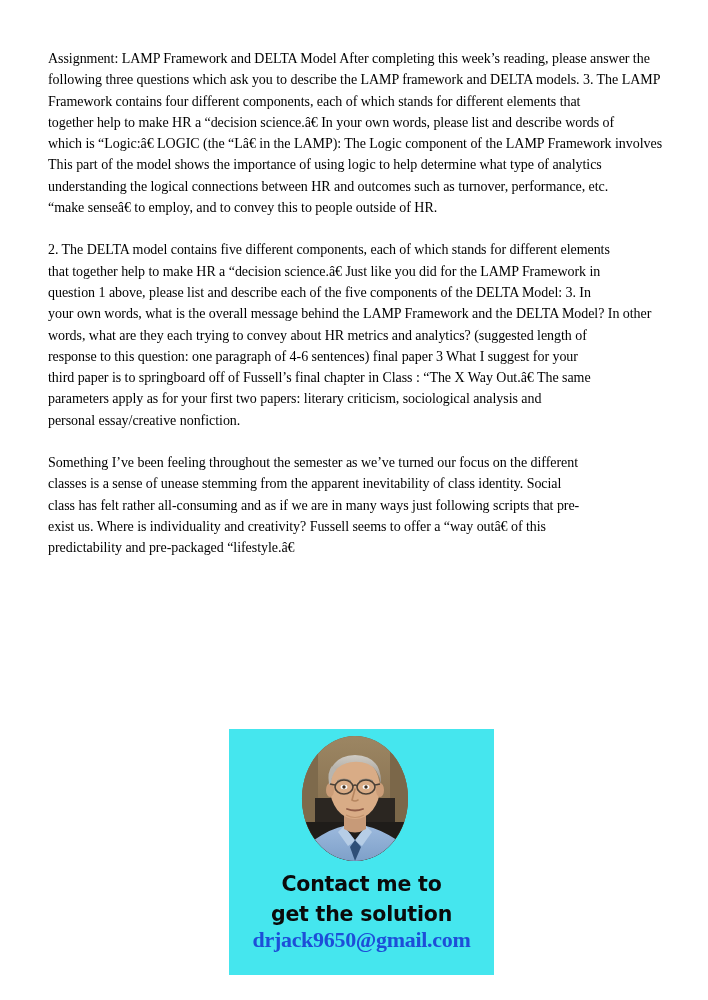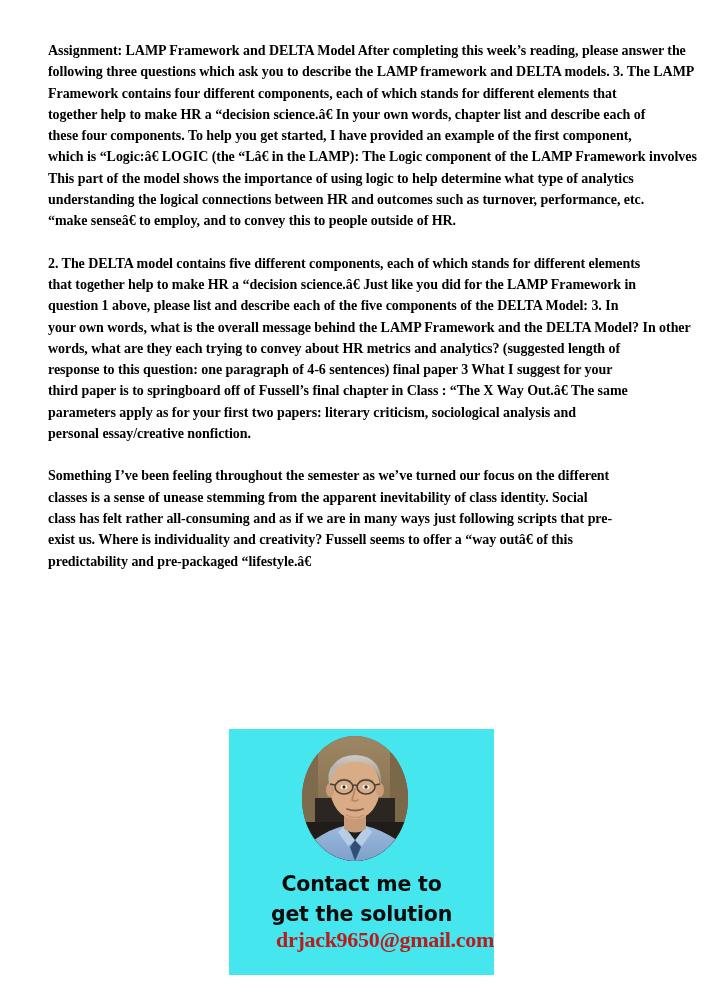--- a/index.html
+++ b/index.html
@@ -19,23 +19,22 @@
 
   
   #doc-body {
     position: absolute;
     left: 48px;
     top: 36px;
     width: 640px;
   }
 
   .para {
-    margin: 4px 0 21px 0;
+    margin: 12px 0 21px 0;
     padding: 0;
-    font-weight: bold;
   }
   .para:last-child { margin-bottom: 0; }
 
   .line {
     font-size: 14px;
     line-height: 21.3px;
     white-space: pre;
     letter-spacing: -0.05px;
   }
 
@@ -76,40 +75,39 @@
     color: #0b0b0b;
     letter-spacing: -0.2px;
   }
   #card-headline .hl-line { display: block; }
 
   #card-email {
     position: absolute;
     left: 0;
     top: 198px;
     width: 100%;
-    text-align: right;
+    text-align: center;
     font-family: "Liberation Serif", "DejaVu Serif", serif;
     font-weight: bold;
     font-size: 22px;
     line-height: 26px;
-    color: #b91c1c;
+    color: #1d4ed8;
     letter-spacing: -0.3px;
   }
 </style>
 </head>
 <body>
 
 <div id="doc-body">
 
   <div class="para">
     <div class="line">Assignment: LAMP Framework and DELTA Model After completing this week’s reading, please answer the</div>
     <div class="line">following three questions which ask you to describe the LAMP framework and DELTA models. 3. The LAMP</div>
     <div class="line">Framework contains four different components, each of which stands for different elements that</div>
-    <div class="line">together help to make HR a “decision science.â€ In your own words, chapter list and describe each of</div>
-    <div class="line">these four components. To help you get started, I have provided an example of the first component,</div>
+    <div class="line">together help to make HR a “decision science.â€ In your own words, please list and describe words of</div>
     <div class="line">which is “Logic:â€ LOGIC (the “Lâ€ in the LAMP): The Logic component of the LAMP Framework involves</div>
     <div class="line">This part of the model shows the importance of using logic to help determine what type of analytics</div>
     <div class="line">understanding the logical connections between HR and outcomes such as turnover, performance, etc.</div>
     <div class="line">“make senseâ€ to employ, and to convey this to people outside of HR.</div>
   </div>
 
   <div class="para">
     <div class="line">2. The DELTA model contains five different components, each of which stands for different elements</div>
     <div class="line">that together help to make HR a “decision science.â€ Just like you did for the LAMP Framework in</div>
     <div class="line">question 1 above, please list and describe each of the five components of the DELTA Model: 3. In</div>

